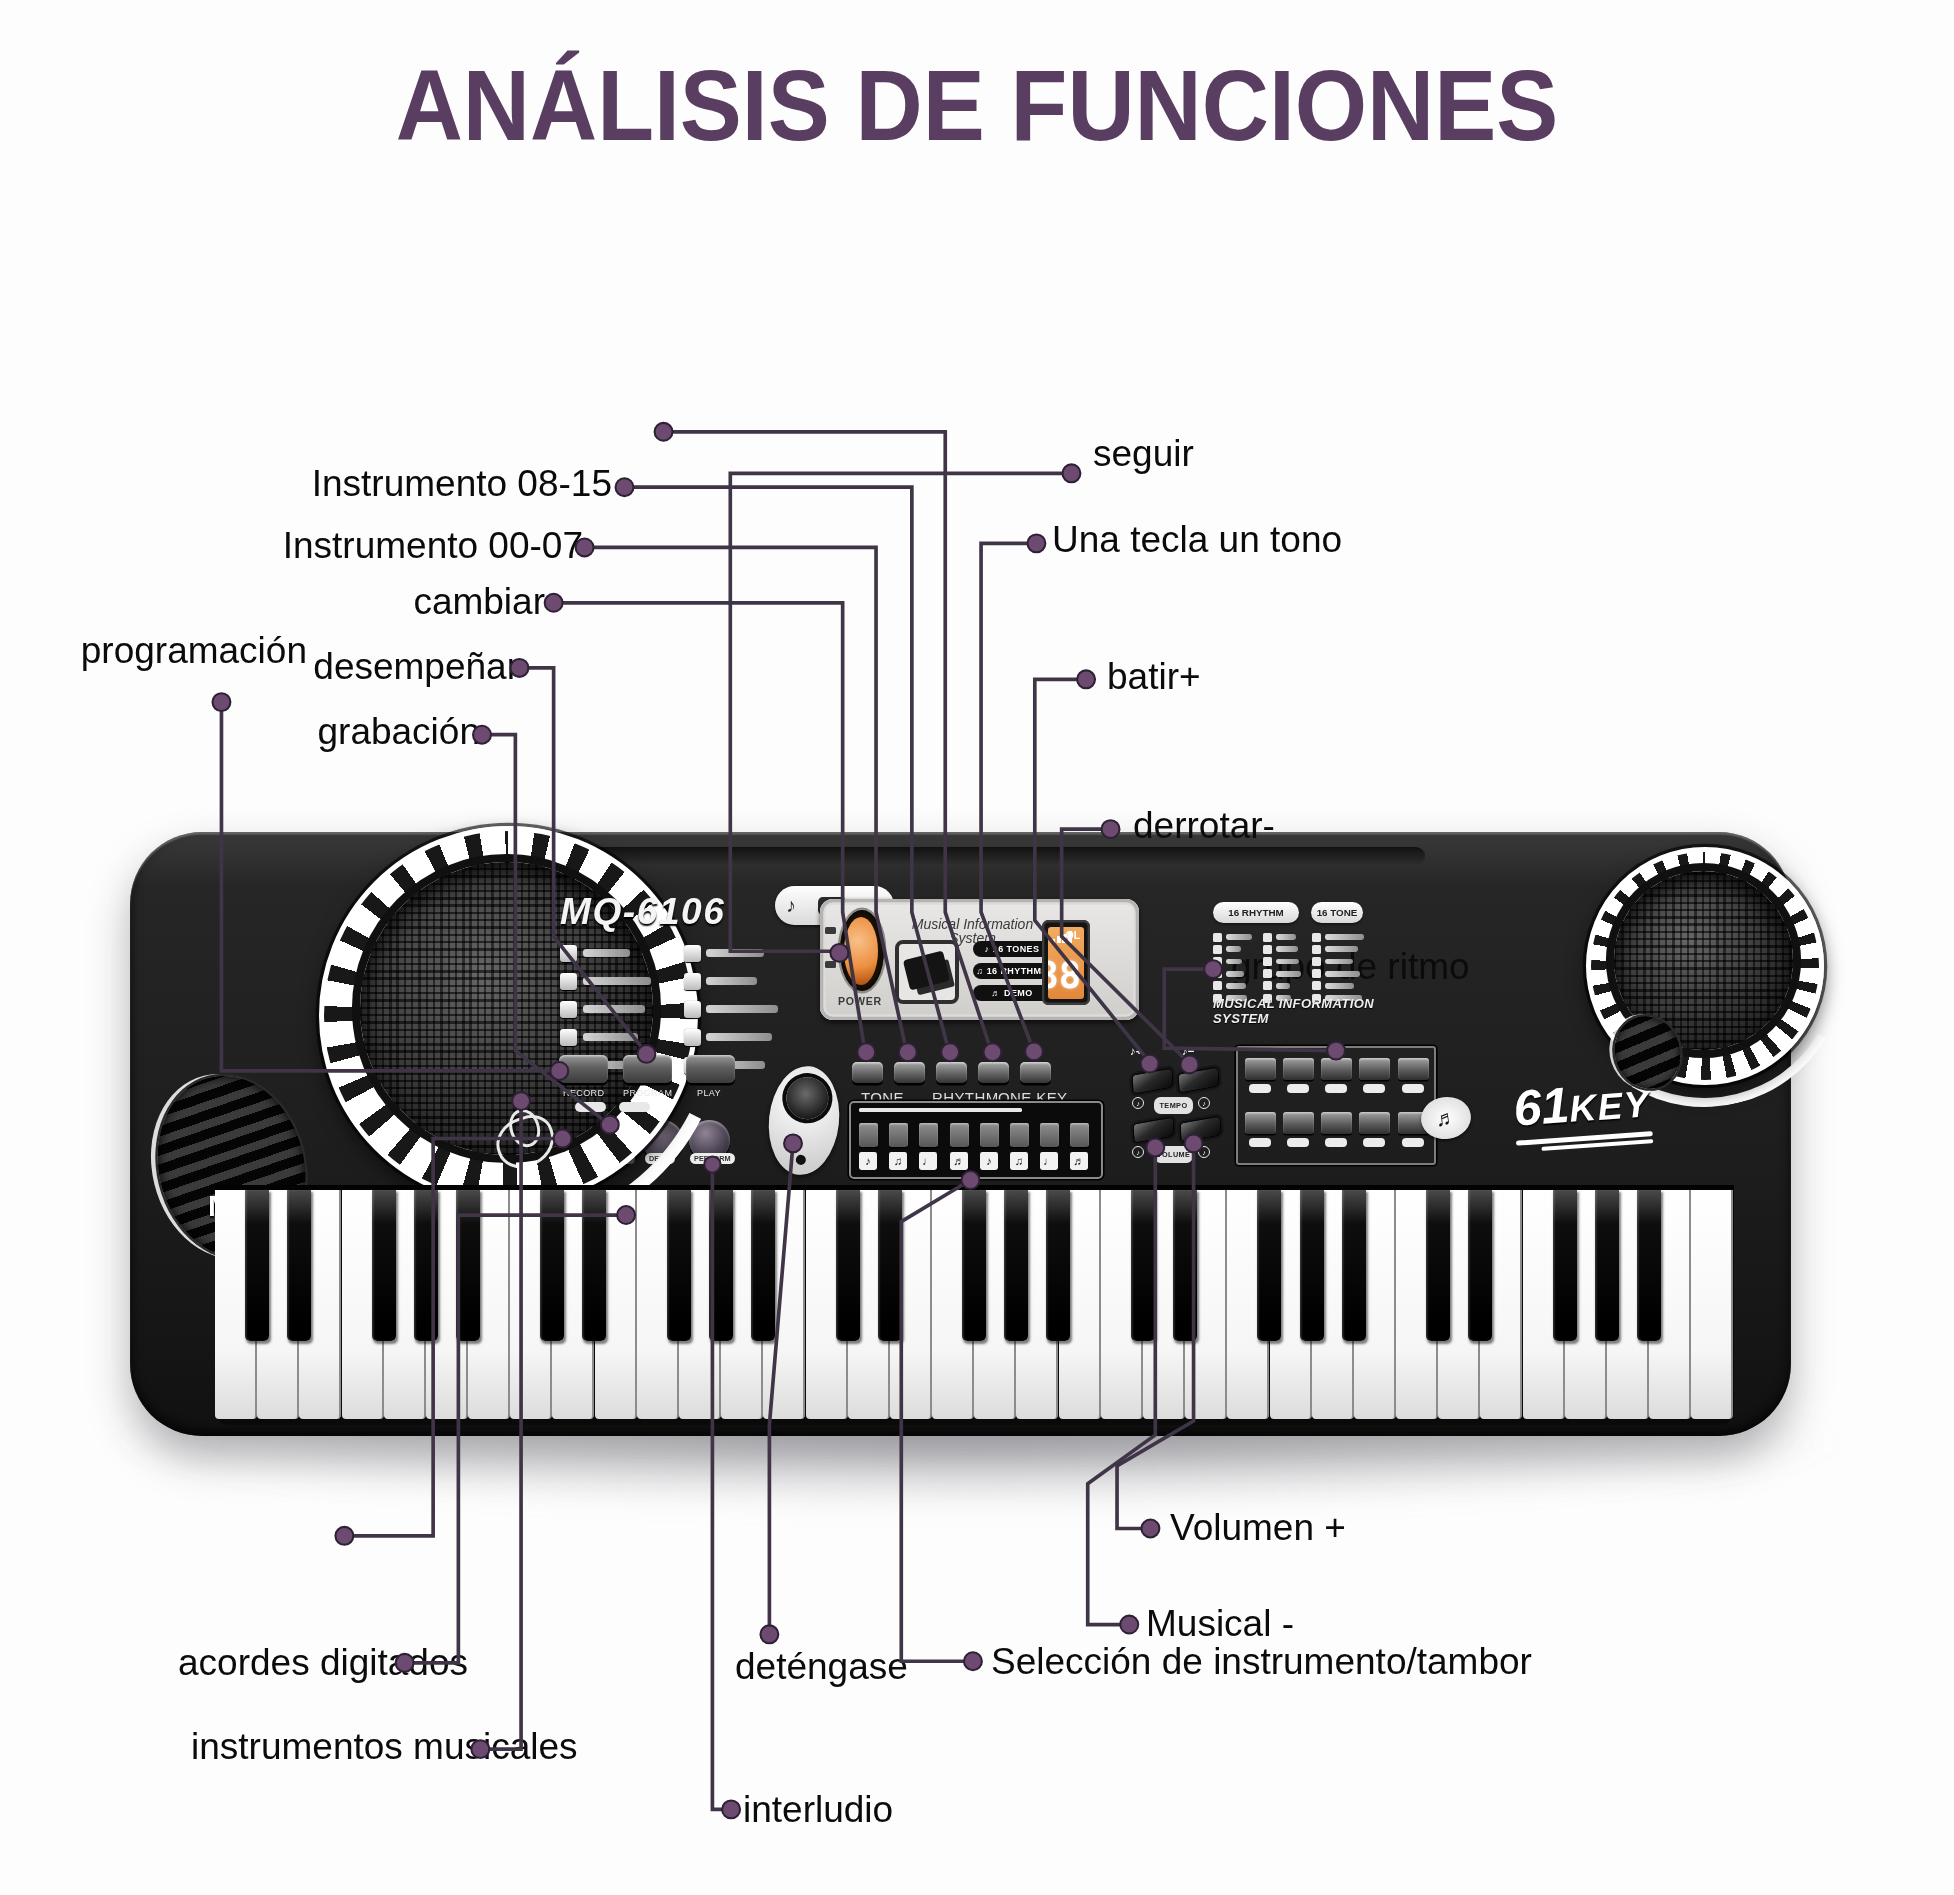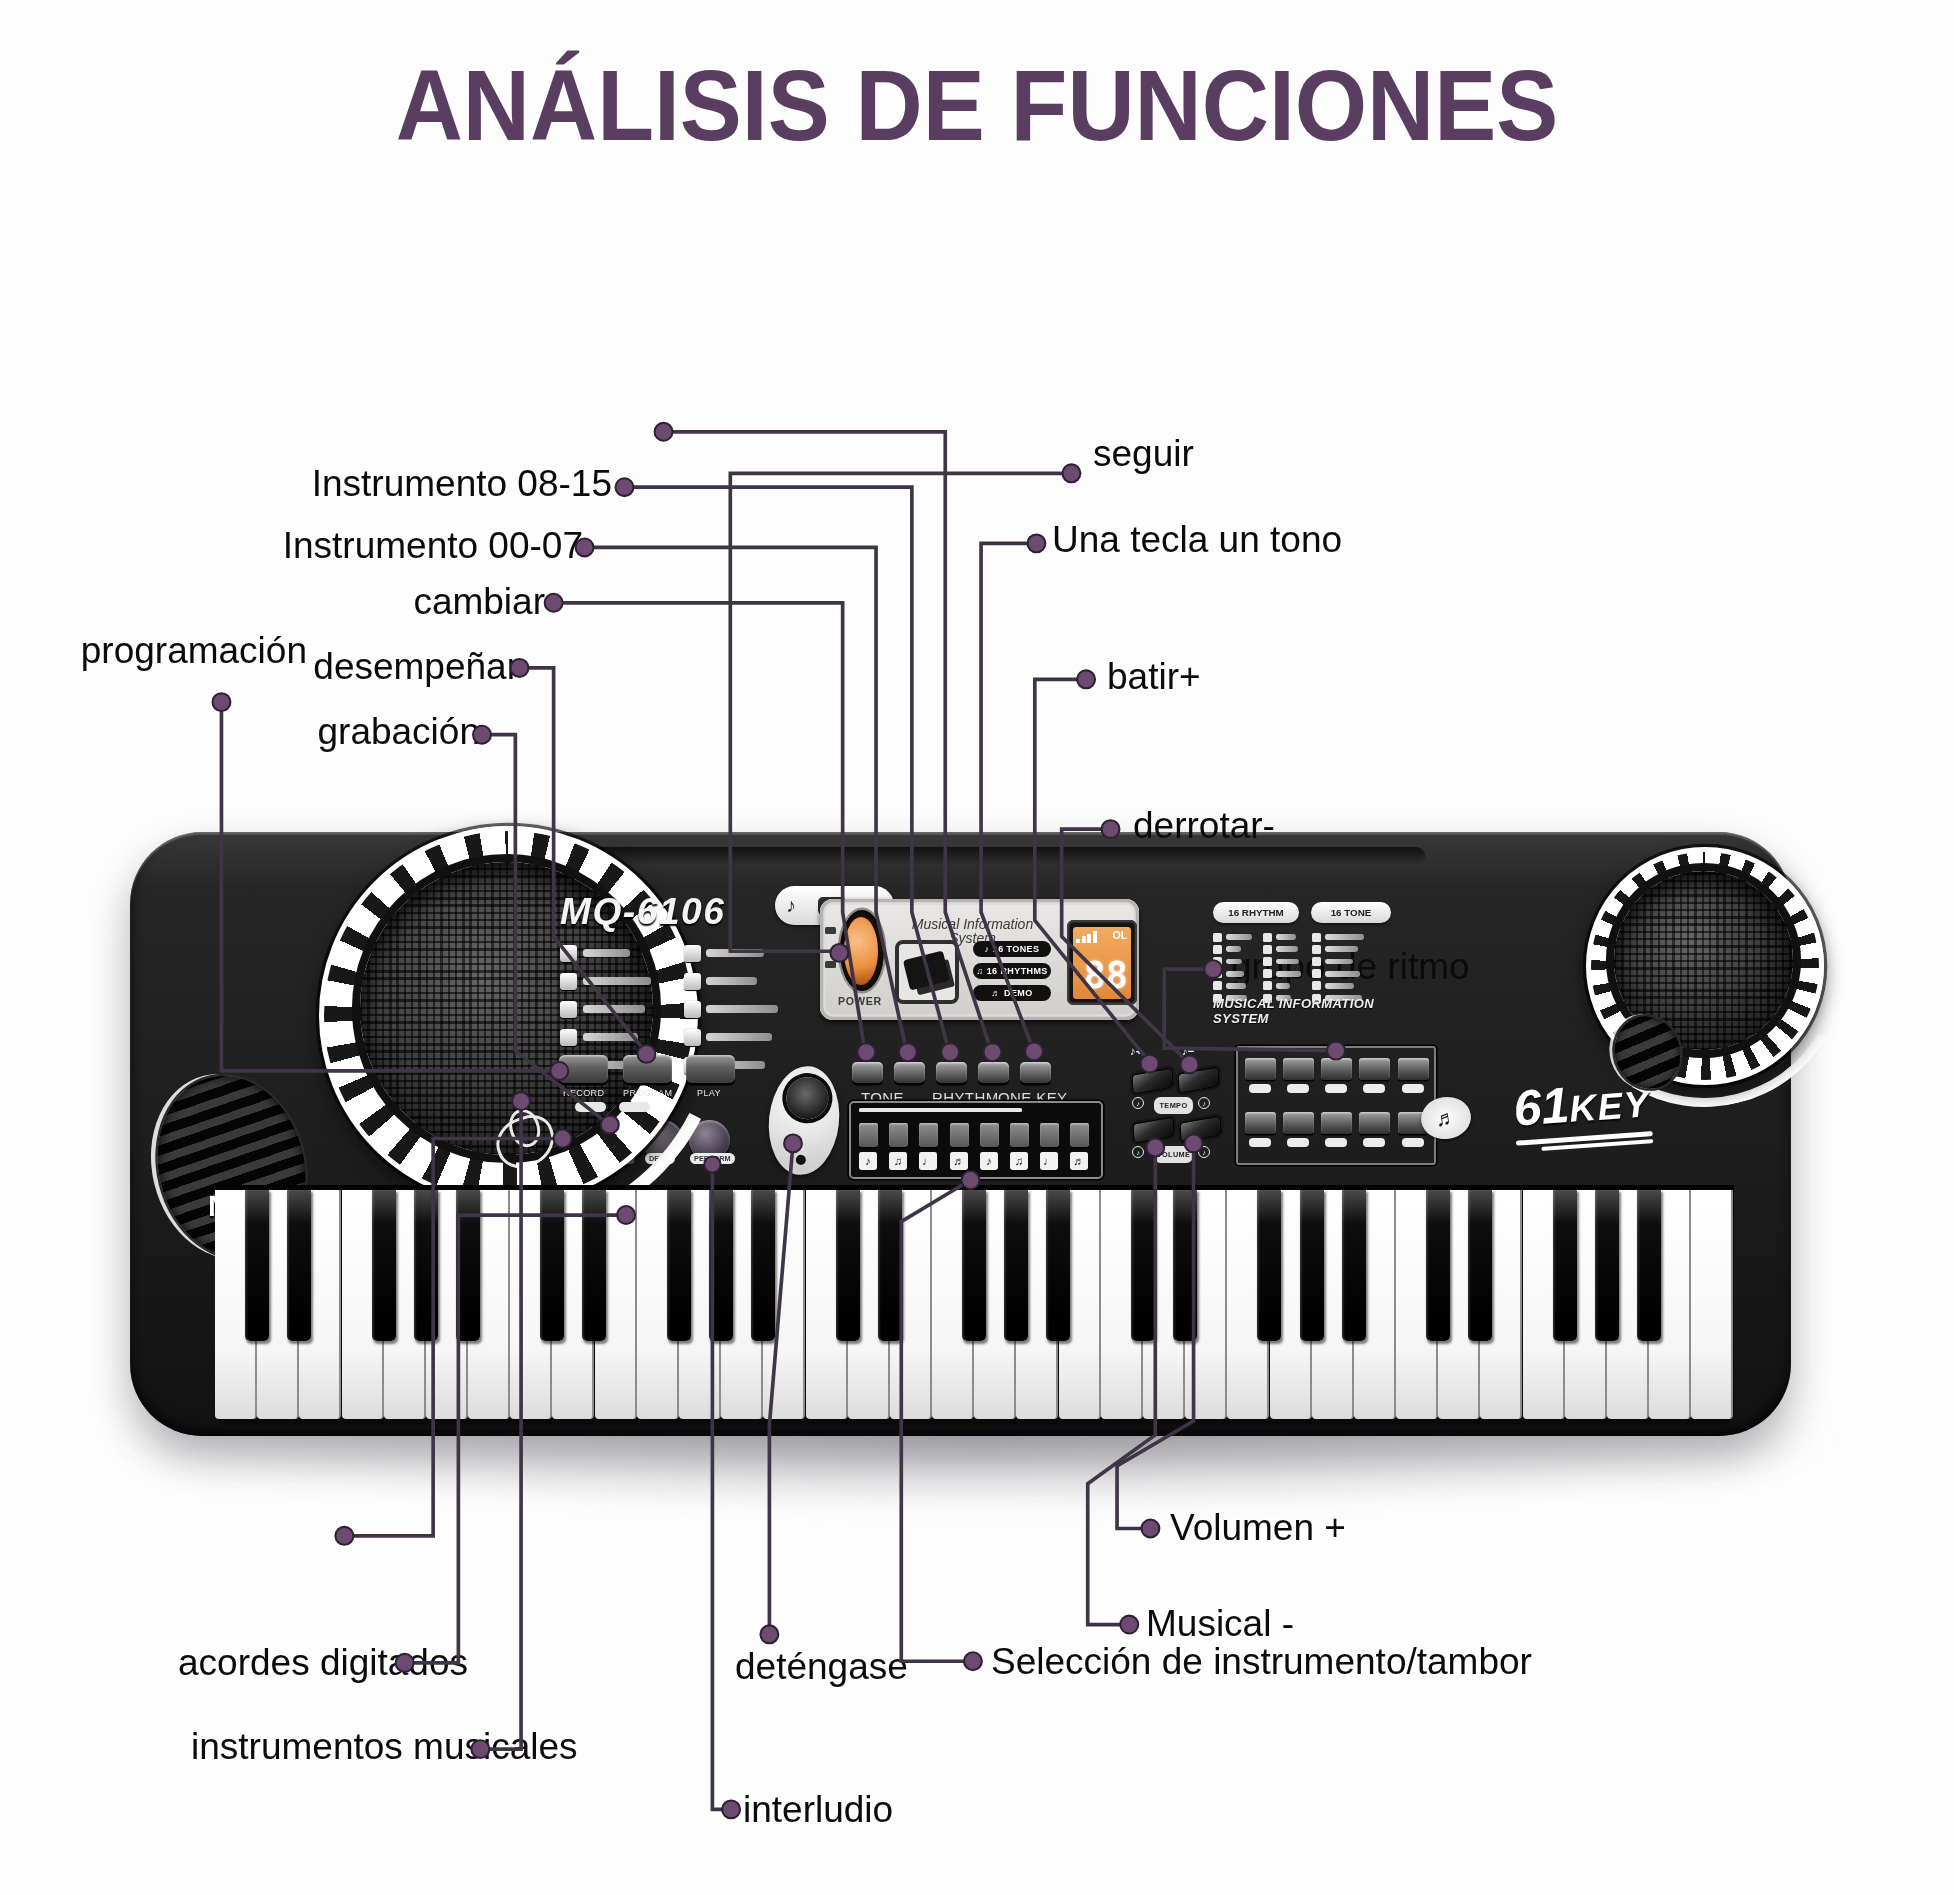--- a/index.html
+++ b/index.html
@@ -56,21 +56,21 @@
   .panel{position:absolute;left:690px;top:67px;width:319px;height:121px;background:linear-gradient(180deg,#e9e8e6,#cfcecb);border-radius:13px;box-shadow:inset 0 0 0 3.3px #b5b4b2, inset 0 0 0 5.7px #dddcda, 0 2.4px 4.9px rgba(0,0,0,.6);}
   .pwr{position:absolute;left:19.5px;top:11.4px;width:44px;height:81px;background:#1a1208;border-radius:50%;box-shadow:inset 0 0 6.5px #000,0 0 0 2.4px #8c8b89;}
   .pwr .core{position:absolute;left:4.9px;top:6.5px;width:34px;height:68px;border-radius:50%;background:radial-gradient(circle at 40% 35%,#f8c08a,#ec8f3f 55%,#b35514 90%);}
   .pwrlabel{position:absolute;left:18px;top:96px;font-size:10.6px;font-weight:700;color:#3a3a3a;letter-spacing:0.8px;}
   .onoff{position:absolute;left:4.9px;width:11.4px;height:7.3px;background:#3a3a3a;border-radius:1.6px;}
   .scrtitle{position:absolute;left:75px;top:18px;width:155px;font-size:14px;font-style:italic;color:#3b3b3b;text-align:center;line-height:1;}
   .cassette{position:absolute;left:75px;top:41px;width:64px;height:64px;border:4.1px solid #2f2f2f;border-radius:8.1px;background:#e7e6e4;}
   .cassette .tape{position:absolute;left:7.3px;top:11.4px;width:41px;height:31px;background:#141414;border-radius:4.1px;transform:rotate(-14deg);box-shadow:4.9px 8.1px 0 -1.6px #2a2a2a;}
   .pillcol{position:absolute;left:153px;top:42px;display:flex;flex-direction:column;gap:5.7px;}
   .bpill{width:78px;height:16.3px;background:#101010;border-radius:8.1px;color:#fff;font-size:9px;font-weight:700;display:flex;align-items:center;justify-content:center;gap:3.3px;letter-spacing:0.4px;}
-  .led{position:absolute;left:247px;top:21px;width:70px;height:85px;background:#141414;border-radius:6.5px;box-shadow:inset 0 0 0 2.4px #3c3c3c;}
+  .led{position:absolute;left:222px;top:21px;width:48px;height:85px;background:#141414;border-radius:6.5px;box-shadow:inset 0 0 0 2.4px #3c3c3c;}
   .led .scr{position:absolute;left:5.7px;top:6.5px;right:5.7px;bottom:6.5px;background:linear-gradient(180deg,#f2ab60,#e2873a);border-radius:3.3px;overflow:hidden;}
   .led .bars{position:absolute;left:3.3px;top:3.3px;display:flex;align-items:flex-end;gap:1.6px;height:13px;}
   .led .bars i{display:block;width:4.1px;background:#fff;}
   .led .flag{position:absolute;right:4.1px;top:2.4px;color:#fff;font-size:10.6px;font-weight:700;}
   .led .dig{position:absolute;right:3.3px;bottom:1.6px;color:#fff;font-size:37px;font-weight:700;font-family:"DejaVu Sans Mono",monospace;text-shadow:0 0 3.3px rgba(255,255,255,.6);}
   
   .hpill{position:absolute;height:21px;background:linear-gradient(180deg,#fff,#d8d8d8);border-radius:10.6px;color:#222;font-size:9.8px;font-weight:700;display:flex;align-items:center;justify-content:center;box-shadow:0 1.6px 2.4px rgba(0,0,0,.5);}
   .listgrid{position:absolute;display:grid;column-gap:8.1px;}
   .lrow{display:flex;align-items:center;gap:4.1px;height:12.2px;}
   .lrow .ic{width:9px;height:9px;background:#e8e8e8;border-radius:1.6px;}
@@ -221,21 +221,21 @@
               <i style="height:9px"></i>
               <i style="height:11.4px"></i>
             </div>
           <div class="flag">OL</div>
           <div class="dig">88</div>
         </div>
       </div>
     </div>
 
     <div class="hpill" style="left:1083px;top:70px;width:86px;">16 RHYTHM</div>
-    <div class="hpill" style="left:1181px;top:70px;width:80px;">16 TONE</div>
+    <div class="hpill" style="left:1181px;top:70px;width:52px;">16 TONE</div>
     <div class="listgrid" id="listA" style="left:1083px;top:99px;width:91px;grid-template-columns:1fr 1fr;">
         <div class="lrow">
           <span class="ic"></span>
           <span class="tx" style="width:26px"></span>
         </div>
         <div class="lrow">
           <span class="ic"></span>
           <span class="tx" style="width:20.4px"></span>
         </div>
         <div class="lrow">

